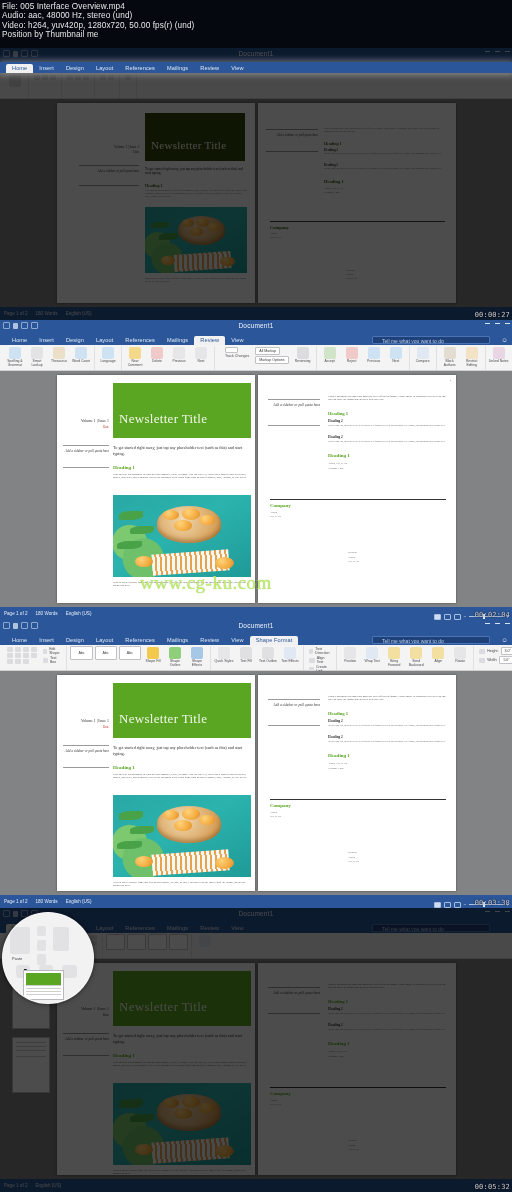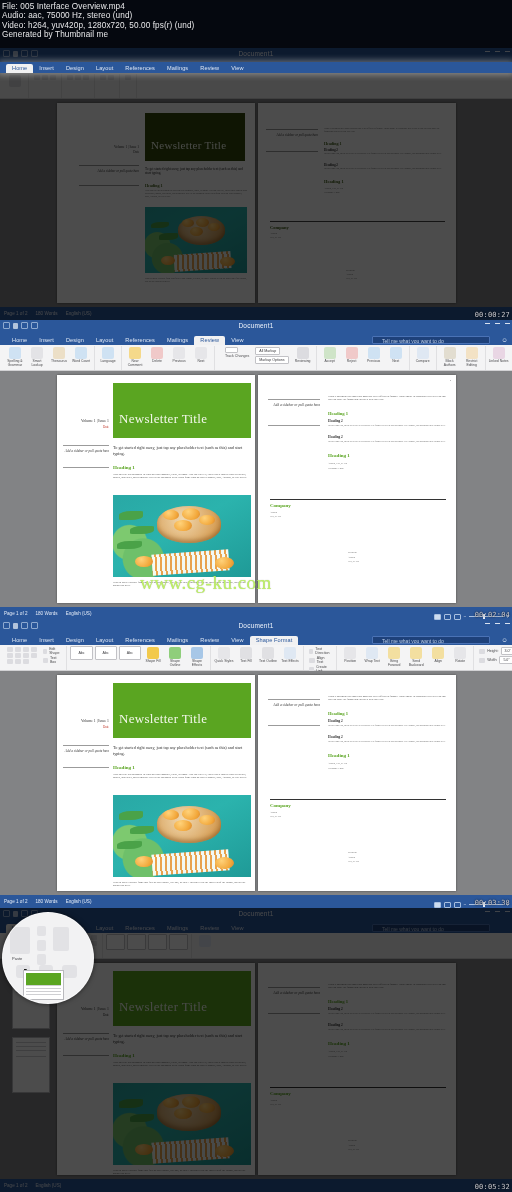--- a/index.html
+++ b/index.html
@@ -181,23 +181,23 @@
   .navpane { position:absolute; background:#fff; border:1px solid #b8b8bc; }
   .navpane i { position:absolute; left:3px; right:3px; height:1px; background:#d0d0d4; }
 </style>
 </head>
 <body>
 
 <div class="sheet">
 
   <div class="meta">
     <div>File: 005 Interface Overview.mp4</div>
-    <div>Audio: aac, 75000 Hz, stereo (und)</div>
+    <div>Audio: aac, 48000 Hz, stereo (und)</div>
     <div>Video: h264, yuv420p, 1280x720, 50.00 fps(r) (und)</div>
-    <div>Generated by Thumbnail me</div>
+    <div>Position by Thumbnail me</div>
   </div>
 
   <div class="frame dim" id="f1" style="top:48px; height:272px;">
     <div class="word">
 
       <div class="titlebar">
         <div class="qat">
           <i></i>
           <i class="flat"></i>
           <i></i>

